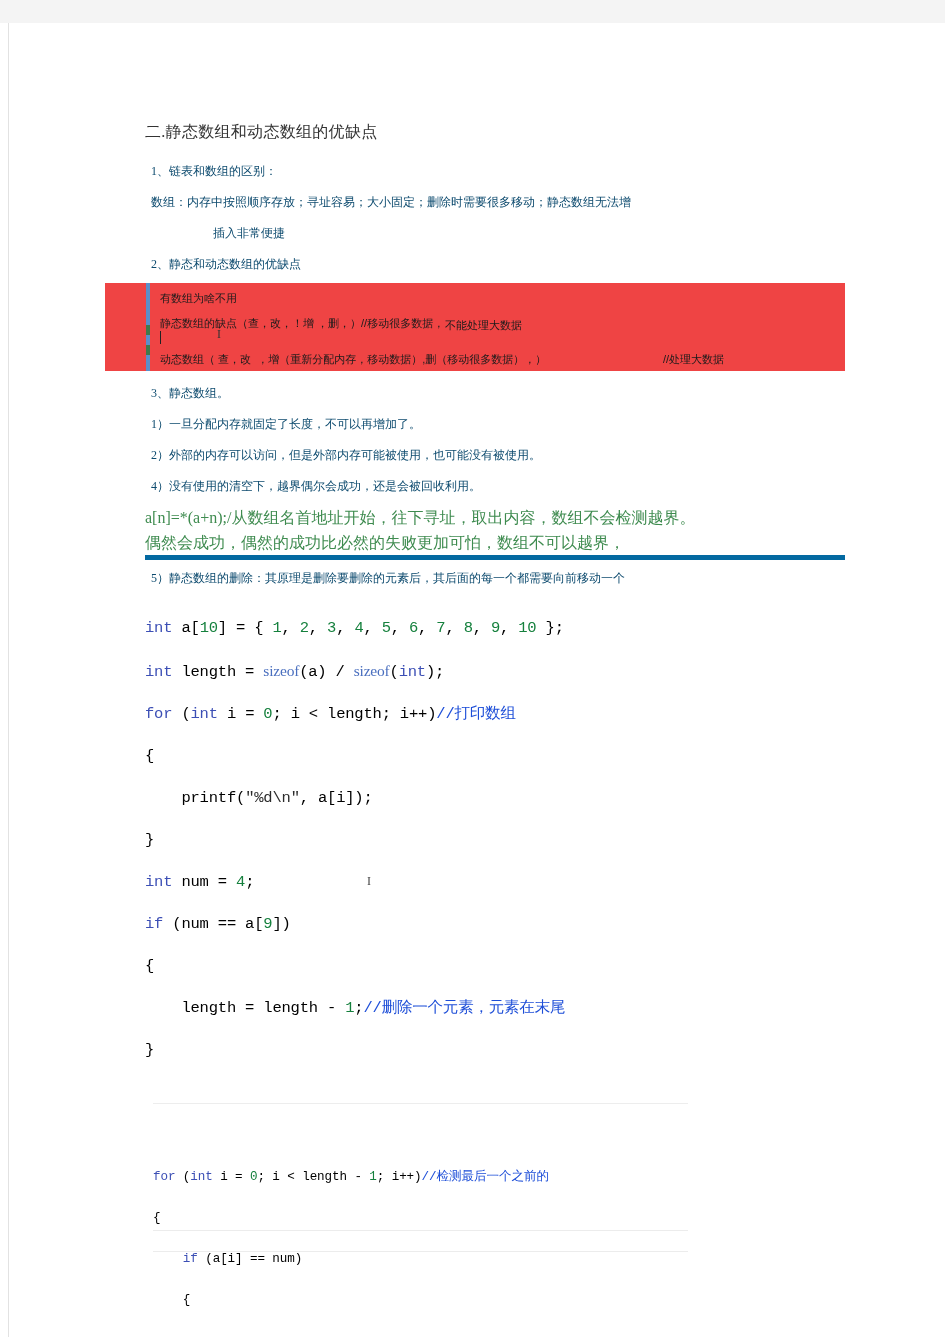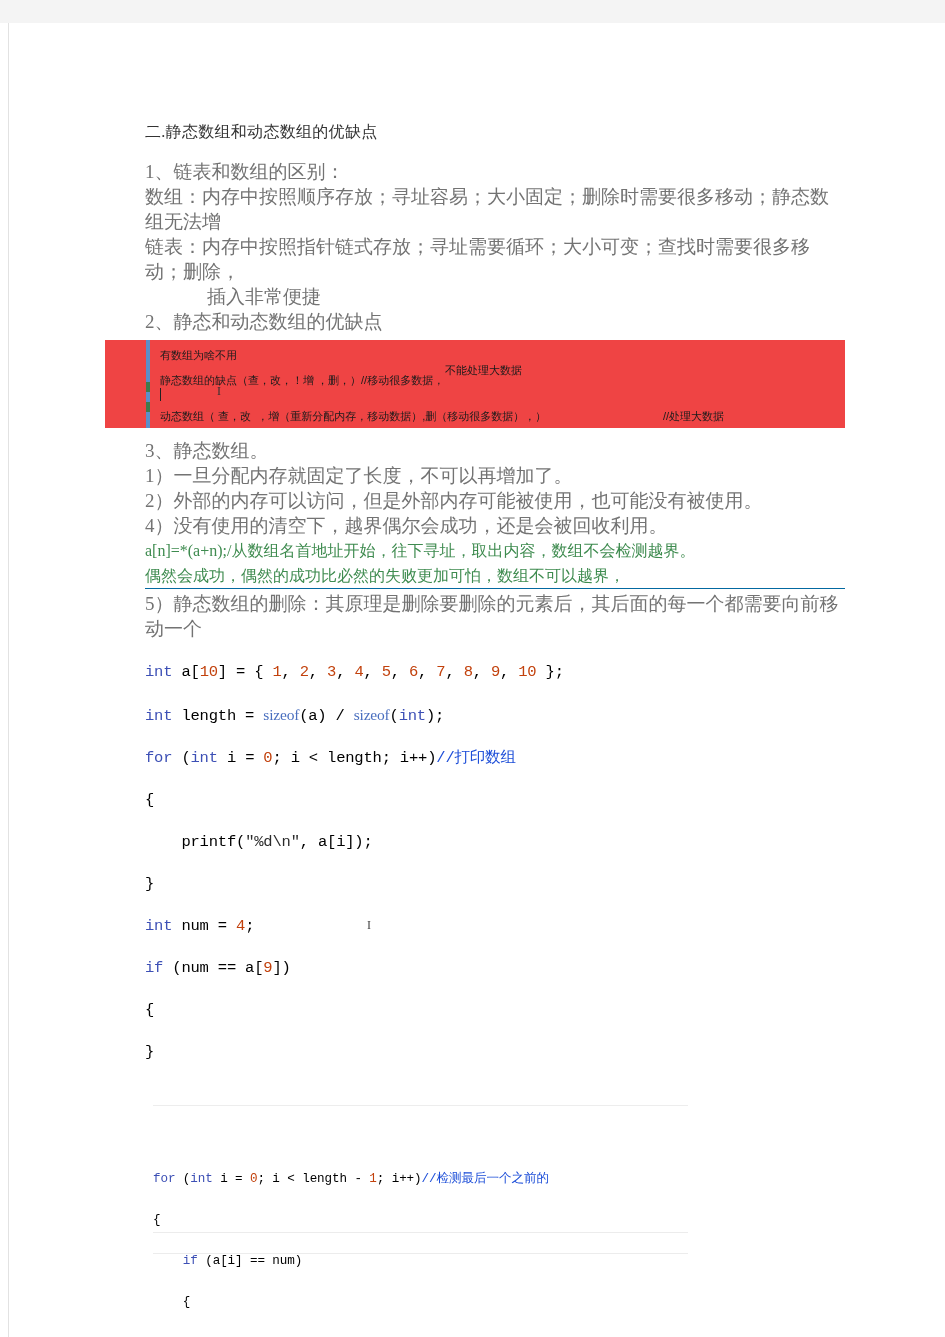--- a/index.html
+++ b/index.html
@@ -43,24 +43,24 @@
   h1.doc-heading {
     font-size: 16px;
     font-weight: normal;
     color: #333333;
     margin: 0 0 16px 0;
     line-height: 1.3;
     letter-spacing: .3px;
   }
 
   p.line {
-    margin: 0;
-    font-size: 19px;
+    margin: 6px;
+    font-size: 12px;
     line-height: 25px;
-    color: #737373;
+    color: #0c4a6e;
     white-space: pre-wrap;
   }
   p.indent {
     padding-left: 62px;
   }
 
   
   .green-note {
     color: #3e8b4f;
     font-size: 16px;
@@ -141,21 +141,21 @@
   .code-box .hr-mark {
     position: absolute;
     left: 0; width: 535px;
     height: 1px;
     background: #ececec;
   }
   .kw   { color: #3c4fb5; }
   .fn   { color: #4a6fbf; font-family: Liberation Serif, serif; }
   .cmt  { color: #1d4ed8; }
   .pl   { color: #2b2b2b; }
-  .num  { color: #c2410c; }
+  .num  { color: #15803d; }
 
   .ibeam-inline {
     position: absolute;
     font-family: "Liberation Serif", serif;
     font-size: 12px;
     color: #444;
   }
   .relwrap { position: relative; }
 </style>
 </head>
@@ -164,61 +164,61 @@
 <div id="top-band"></div>
 
 <div id="page-sheet"></div>
 
 <div id="doc">
 
   <h1 class="doc-heading">二.静态数组和动态数组的优缺点</h1>
 
   <p class="line">1、链表和数组的区别：</p>
   <p class="line">数组：内存中按照顺序存放；寻址容易；大小固定；删除时需要很多移动；静态数组无法增</p>
-  <p class="line">链表：内存中按照指针链式存放；寻址需要循环；大小可变；查找时需要很多移动；删除，</p>
   <p class="line indent">插入非常便捷</p>
 
   <p class="line">2、静态和动态数组的优缺点</p>
 
   <div id="editor-shot">
     <div class="bar">
       <div class="seg" style="top:42px;height:10px;"></div>
       <div class="seg" style="top:62px;height:10px;"></div>
     </div>
     <div class="etext" style="left:55px; top:8px;">有数组为啥不用</div>
     <div class="etext" style="left:55px; top:33px;">静态数组的缺点（查，改，！增 ，删，）//移动很多数据，</div>
-    <div class="etext" style="left:340px; top:23px;">不能处理大数据</div>
+    <div class="etext" style="left:340px; top:35px;">不能处理大数据</div>
     <div class="cursor-bar" style="left:55px; top:48px;"></div>
     <div class="ibeam" style="left:112px; top:44px;">I</div>
     <div class="etext" style="left:55px; top:69px;">动态数组（ 查，改  ，增（重新分配内存，移动数据）,删（移动很多数据），）</div>
     <div class="etext" style="left:558px; top:69px;">//处理大数据</div>
   </div>
 
   <p class="line">3、静态数组。</p>
   <p class="line">1）一旦分配内存就固定了长度，不可以再增加了。</p>
   <p class="line">2）外部的内存可以访问，但是外部内存可能被使用，也可能没有被使用。</p>
   <p class="line">4）没有使用的清空下，越界偶尔会成功，还是会被回收利用。</p>
 
-  <div style="border-bottom:1px solid #0369a1; margin-bottom:2px;">
+  <div style="border-bottom:5px solid #0369a1; margin-bottom:2px;">
     <p class="green-note">a[n]=*(a+n);/从数组名首地址开始，往下寻址，取出内容，数组不会检测越界。</p>
     <p class="green-note">偶然会成功，偶然的成功比必然的失败更加可怕，数组不可以越界，</p>
   </div>
 
   <p class="line">5）静态数组的删除：其原理是删除要删除的元素后，其后面的每一个都需要向前移动一个</p>
 
   <div class="code-block code-big relwrap">
 <div><span class="kw">int</span> a[<span class="num">10</span>] = { <span class="num">1</span>, <span class="num">2</span>, <span class="num">3</span>, <span class="num">4</span>, <span class="num">5</span>, <span class="num">6</span>, <span class="num">7</span>, <span class="num">8</span>, <span class="num">9</span>, <span class="num">10</span> };</div>
 <div><span class="kw">int</span> length = <span class="fn">sizeof</span>(a) / <span class="fn">sizeof</span>(<span class="kw">int</span>);</div>
 <div><span class="kw">for</span> (<span class="kw">int</span> i = <span class="num">0</span>; i &lt; length; i++)<span class="cmt">//打印数组</span></div>
 <div>{</div>
 <div>    printf(<span class="pl">"%d\n"</span>, a[i]);</div>
 <div>}</div>
 <div style="position:relative;"><span class="kw">int</span> num = <span class="num">4</span>;<span class="ibeam-inline" style="left:222px; top:-1px;">I</span></div>
 <div><span class="kw">if</span> (num == a[<span class="num">9</span>])</div>
 <div>{</div>
+<div>    length = length - <span class="num">1</span>;<span class="cmt">//删除一个元素，元素在末尾</span></div>
 <div>}</div>
   </div>
 
   <div class="code-block code-box">
     <div class="hr-mark" style="top:126px;"></div>
     <div class="hr-mark" style="top:147px;"></div>
 <div><span class="kw">for</span> (<span class="kw">int</span> i = <span class="num">0</span>; i &lt; length - <span class="num">1</span>; i++)<span class="cmt">//检测最后一个之前的</span></div>
 <div>{</div>
 <div>    <span class="kw">if</span> (a[i] == num)</div>
 <div>    {</div>

